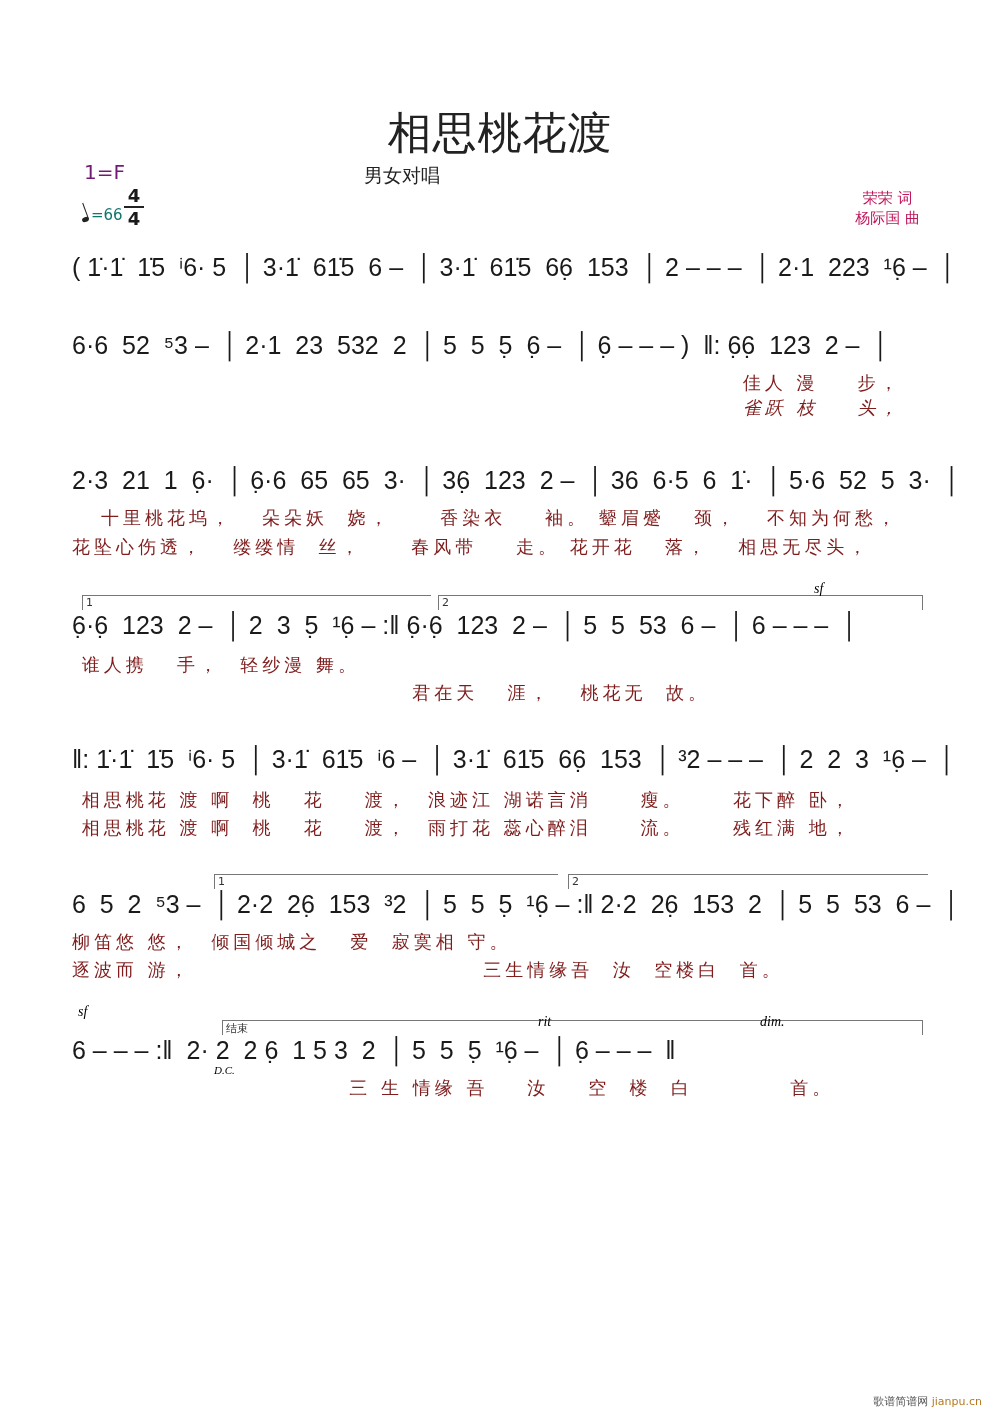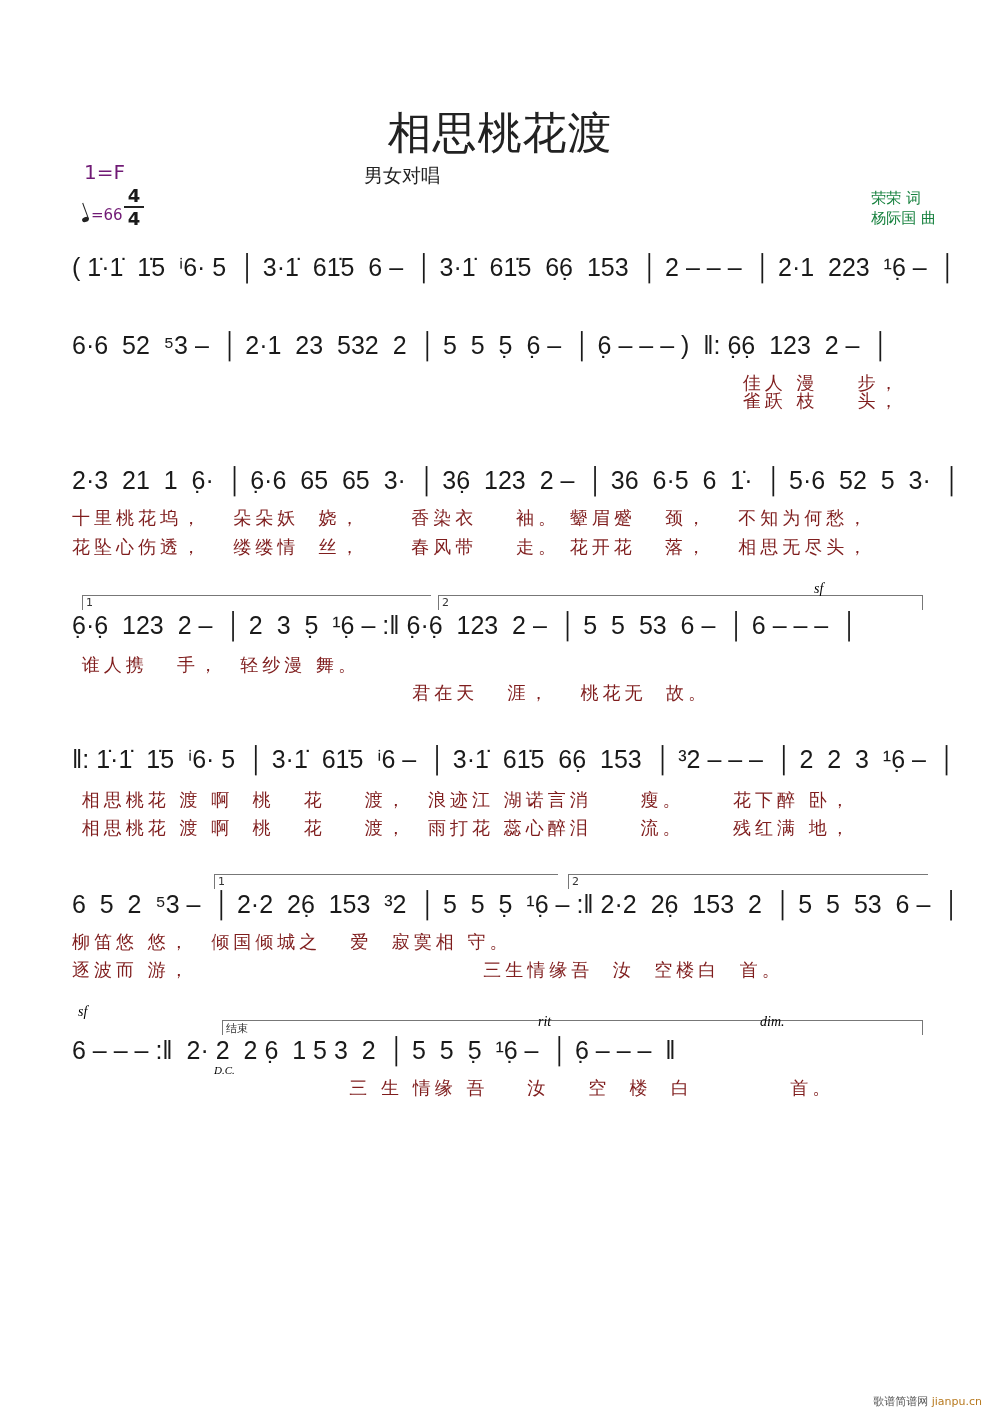--- a/index.html
+++ b/index.html
@@ -4,24 +4,24 @@
 <style>
   html, body { margin:0; padding:0; background:#ffffff; }
   body { width:1000px; height:1415px; position:relative; overflow:hidden;
          font-family:"DejaVu Sans", sans-serif; color:#1a1a1a; }
   .abs { position:absolute; }
   .title { left:0; width:1000px; top:104px; text-align:center; font-size:44px; color:#222; letter-spacing:1px; }
   .subtitle { left:0; width:804px; top:163px; text-align:center; font-size:19px; color:#222; }
   .key { left:84px; top:160px; font-size:20px; color:#701a75; }
   .timesig { left:124px; top:154px; width:20px; text-align:center; font-weight:bold; font-size:18px; line-height:19px;margin-top:32px; }
   .timesig .bar { display:block; height:2px; background:#222; margin:1px 0; }
-  .tempo { left:82px; top:206px; font-size:15px; color:#701a75; }
+  .tempo { left:82px; top:206px; font-size:15px; color:#0f766e; }
   .tempo .note { display:inline-block; width:7px; height:5px; background:#222; border-radius:50%; transform:rotate(-20deg); vertical-align:-2px; position:relative; margin-right:2px; }
   .tempo .note:after { content:""; position:absolute; right:0; bottom:2px; width:1.5px; height:17px; background:#222; }
-  .credits { right:64px; top:188px; text-align:left; font-size:15px; line-height:20px; color:#15803d; }
+  .credits { right:80px; top:188px; text-align:center; font-size:15px; line-height:20px; color:#be185d; }
 
   .line { position:absolute; left:72px; width:856px; height:40px; }
   .notes { position:absolute; left:0; top:0; height:40px; width:100%; display:flex; align-items:center;
            font-family:"Liberation Sans", sans-serif; font-weight:normal; font-size:25px; white-space:pre; }
   .lyr { position:absolute; left:0; width:100%; font-size:18px; white-space:pre; color:#7f1d1d; letter-spacing:4px; }
   .volta { position:absolute; border-top:1.5px solid #777; border-left:1.5px solid #777; height:14px; font-size:11px; padding-left:3px; color:#333; }
   .volta.right { border-right:1.5px solid #777; }
   .mark { position:absolute; font-family:"Liberation Serif", serif; font-style:italic; font-size:14px; color:#000000; }
   .watermark { right:18px; bottom:6px; font-size:11px; color:#555; }
   .watermark b { color:#b7791f; font-weight:normal; }
@@ -45,26 +45,26 @@
   <div>杨际国 曲</div>
 </div>
 
 <div class="line" style="top:246px;">
   <div class="notes">( 1̇·1̇  1̇5  ⁱ6· 5  │ 3·1̇  61̇5  6 –  │ 3·1̇  61̇5  66̣  153  │ 2 – – –  │ 2·1  223  ¹6̣ –  │</div>
 </div>
 
 <div class="line" style="top:325px;">
   <div class="notes">6·6  52  ⁵3 –  │ 2·1  23  532  2  │ 5  5  5̣  6̣ –  │ 6̣ – – – )  ‖: 6̣6̣  123  2 –  │</div>
   <div class="lyr" style="top:46px;">                                                                     佳人 漫    步，</div>
-  <div class="lyr" style="top:64px;">                                                                     雀跃 枝    头，</div>
+  <div class="lyr" style="top:71px;font-style:italic;">                                                                     雀跃 枝    头，</div>
 </div>
 
 <div class="line" style="top:460px;">
   <div class="notes">2·3  21  1  6̣·  │ 6̣·6  65  65  3·  │ 36̣  123  2 –  │ 36  6·5  6  1̇·  │ 5·6  52  5  3·  │</div>
-  <div class="lyr" style="top:46px;">十里桃花坞，   朵朵妖  娆，     香染衣    袖。 颦眉蹙   颈，   不知为何愁，</div>
+  <div class="lyr" style="top:46px;text-align:center;">十里桃花坞，   朵朵妖  娆，     香染衣    袖。 颦眉蹙   颈，   不知为何愁，</div>
   <div class="lyr" style="top:75px;">花坠心伤透，   缕缕情  丝，     春风带    走。 花开花   落，   相思无尽头，</div>
 </div>
 
 <div class="line" style="top:605px;">
   <div class="volta" style="left:10px; top:-10px; width:345px;"><span>1</span></div>
   <div class="volta right" style="left:366px; top:-10px; width:480px;"><span>2</span></div>
   <div class="mark" style="left:742px; top:-24px;">sf</div>
   <div class="notes">6̣·6̣  123  2 –  │ 2  3  5̣  ¹6̣ – :‖ 6̣·6̣  123  2 –  │ 5  5  53  6 –  │ 6 – – –  │</div>
   <div class="lyr" style="top:48px;"> 谁人携   手，  轻纱漫 舞。</div>
   <div class="lyr" style="top:76px;">                                   君在天   涯，   桃花无  故。</div>

